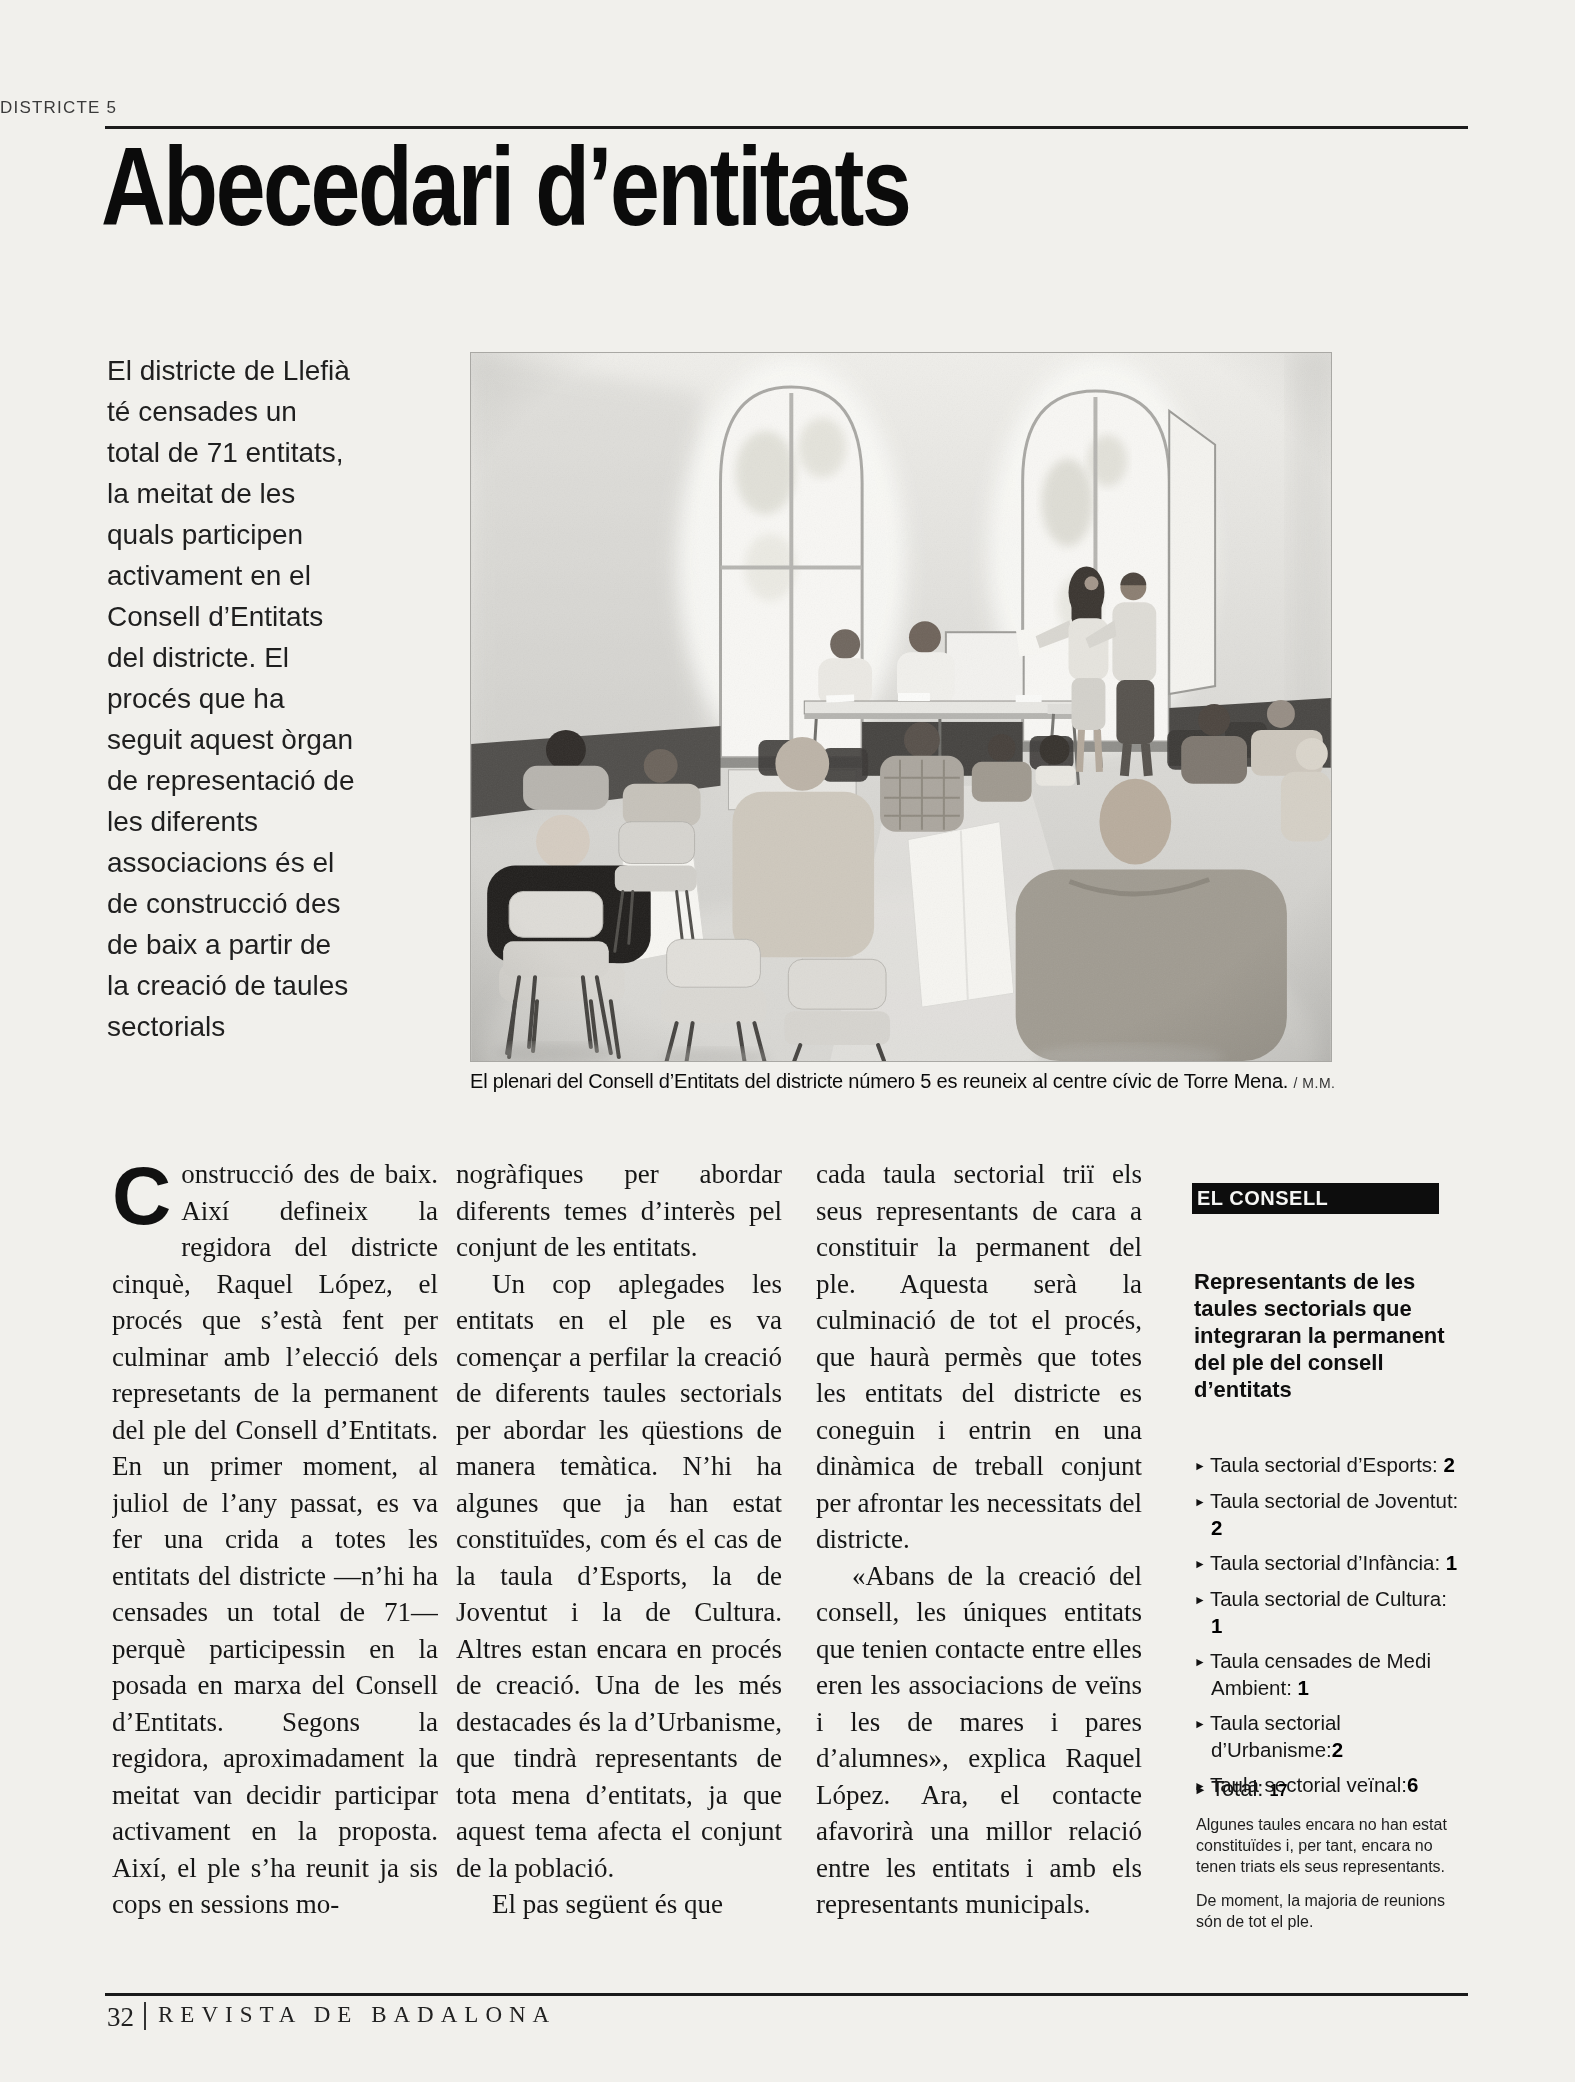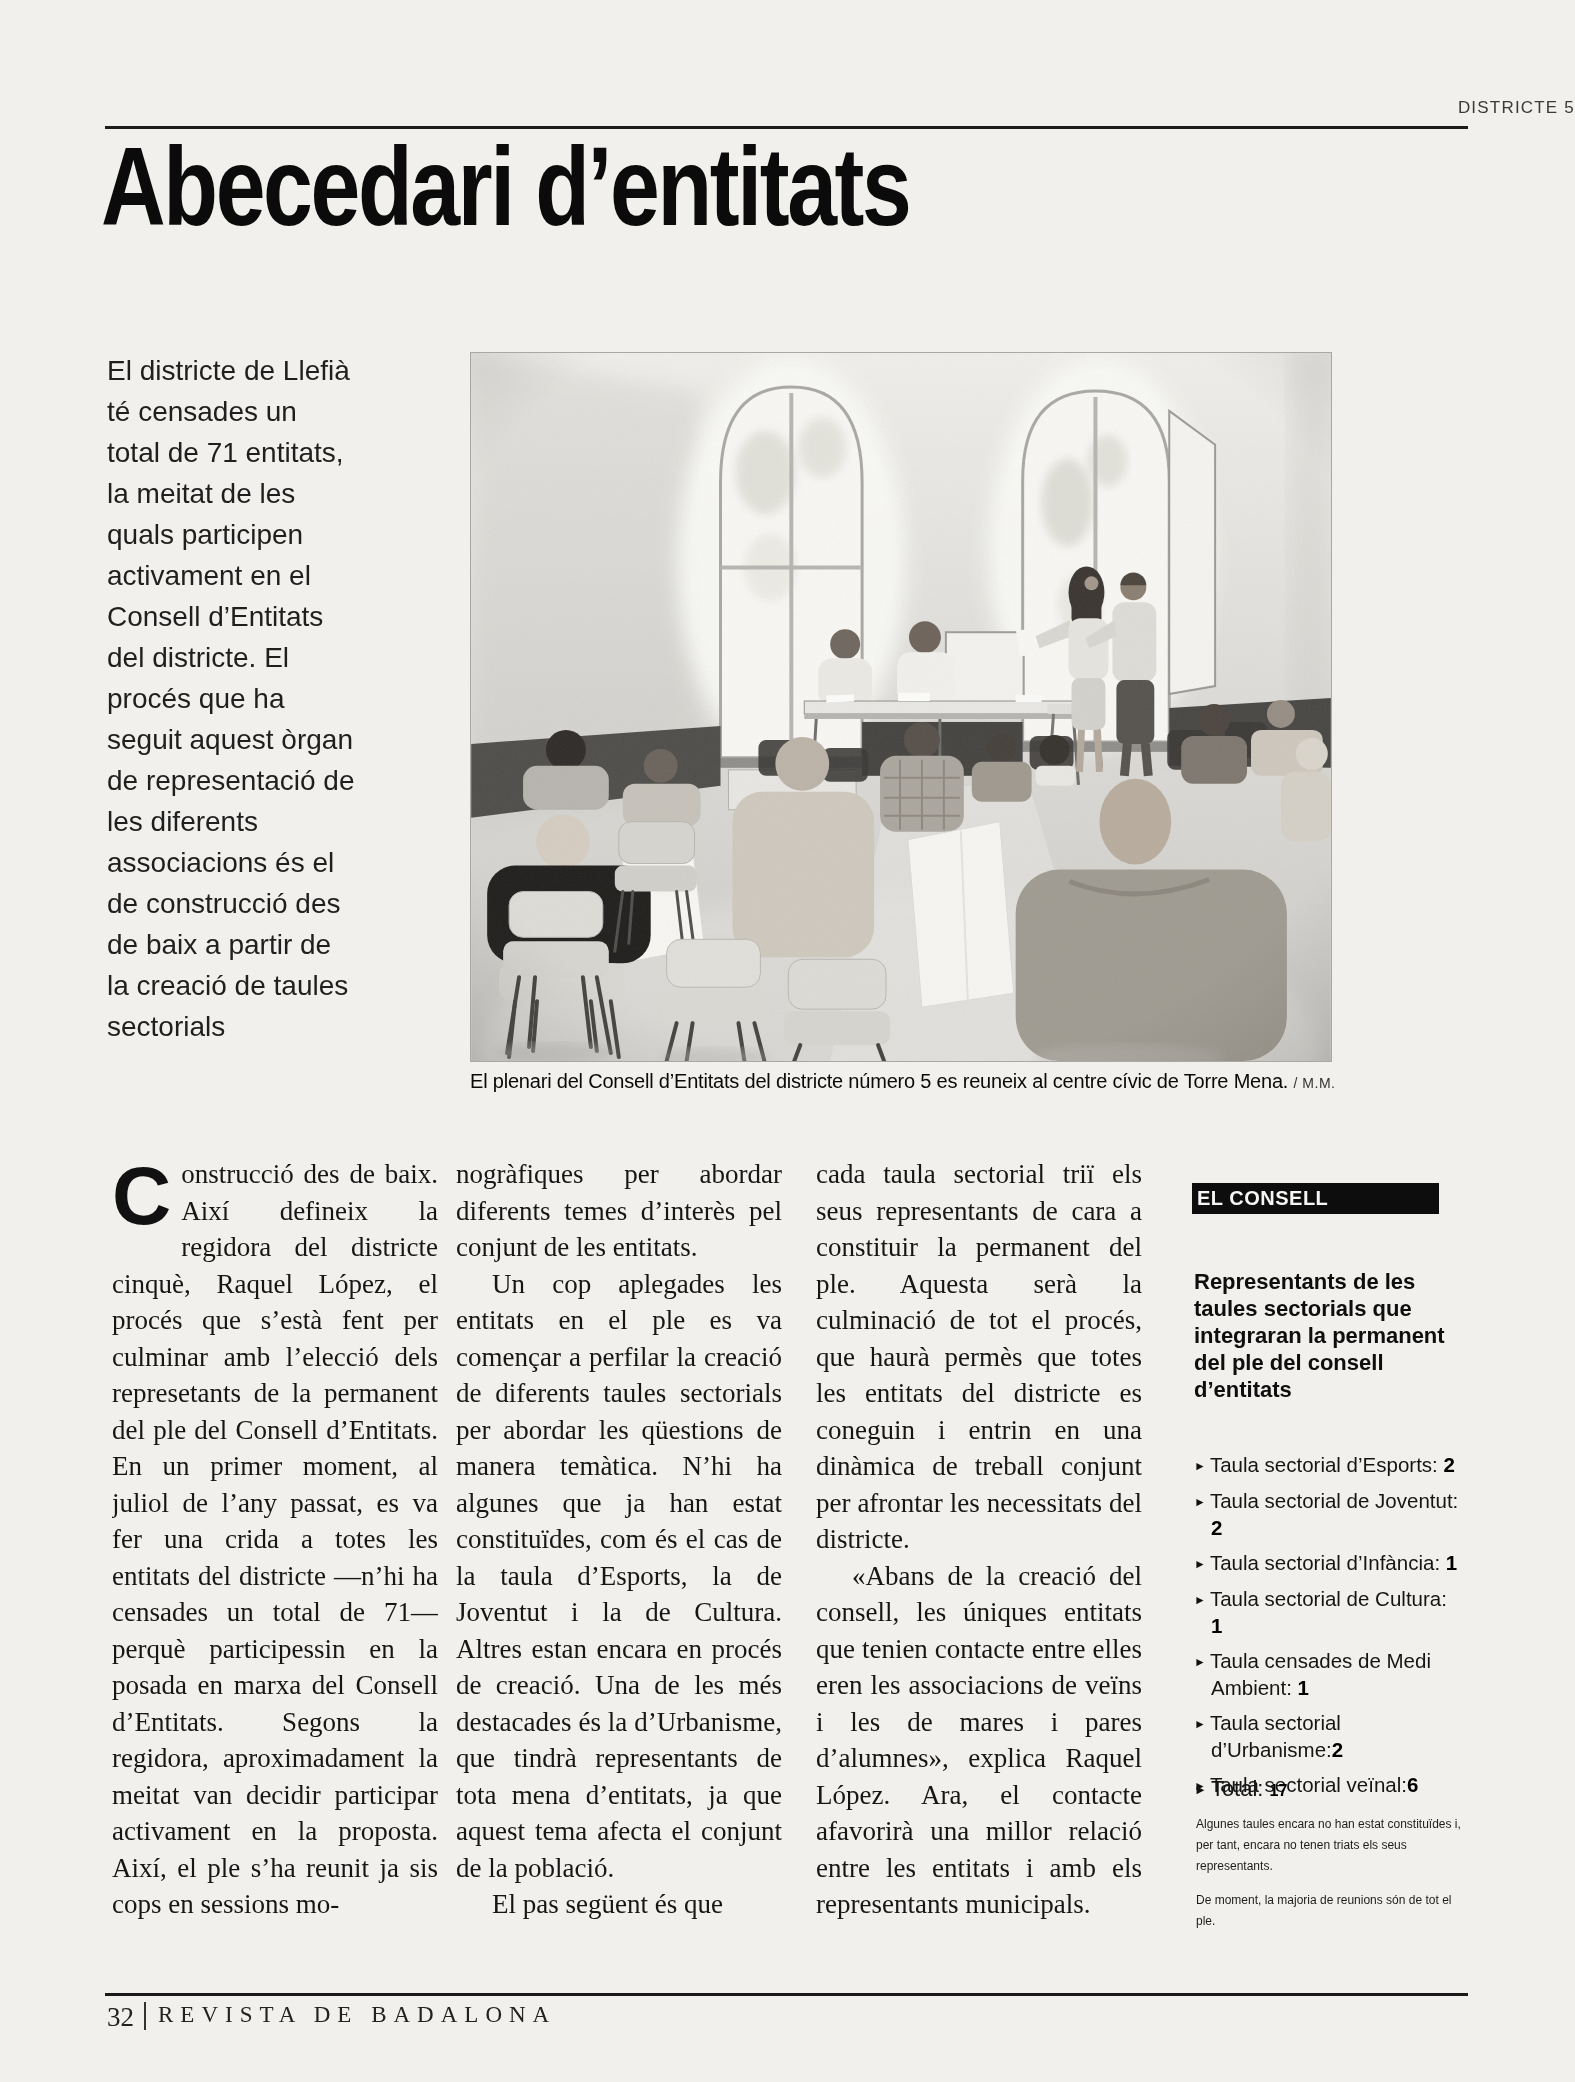--- a/index.html
+++ b/index.html
@@ -7,21 +7,21 @@
     position:relative;
     width:1575px;height:2082px;
     background:#f1f0ec;
     overflow:hidden;
     font-family:"Liberation Sans",sans-serif;
     color:#181818;
   }
   
   .kicker{
     position:absolute;left:0;right:0;top:98px;
-    text-align:right;font-size:17px;letter-spacing:1.2px;color:#3a3a3a;
+    text-align:left;font-size:17px;letter-spacing:1.2px;color:#3a3a3a;
   }
   .header-rule{position:absolute;left:105px;top:126px;width:1363px;height:3px;background:#1c1c1c;}
   .headline-wrap{position:absolute;left:0;right:0;top:128px;text-align:left;}
   .headline{
     display:inline-block;
     font-size:112px;line-height:1.05;font-weight:700;letter-spacing:-3px;color:#0b0b0b;
     transform:scaleX(.8);transform-origin:center;
     white-space:nowrap;
   }
   
@@ -75,21 +75,21 @@
   .sb-list li{
     font-size:20.5px;line-height:26px;color:#151515;
     padding-left:17px;text-indent:-17px;margin-bottom:9px;
   }
   .bullet{font-size:12px;color:#111;margin-right:4px;vertical-align:2px;}
   .sb-list b{font-weight:700;color:#000;}
   .sb-total{position:absolute;left:1194px;top:1776px;font-size:22px;color:#151515;}
   .sb-total .bullet{font-size:13px;}
   .sb-total b{font-size:16px;font-weight:700;color:#000;}
   .sb-notes{position:absolute;left:1196px;top:1814px;width:268px;}
-  .sb-notes p{margin:0 0 13px 0;font-size:12px;line-height:21px;color:#1d1d1d;}
+  .sb-notes p{margin:0 0 13px 0;font-size:16px;line-height:21px;color:#1d1d1d;}
   
   .footer-rule{position:absolute;left:105px;top:1993px;width:1363px;height:3px;background:#1a1a1a;}
   .footer{
     position:absolute;left:107px;top:2002px;
     font-family:"Liberation Serif",serif;color:#222;
     display:flex;align-items:flex-start;
   }
   .page-num{font-size:27px;}
   .footer-div{width:2px;height:28px;background:#333;margin:0 12px 0 10px;}
   .pub-name{font-size:23px;letter-spacing:7px;}

